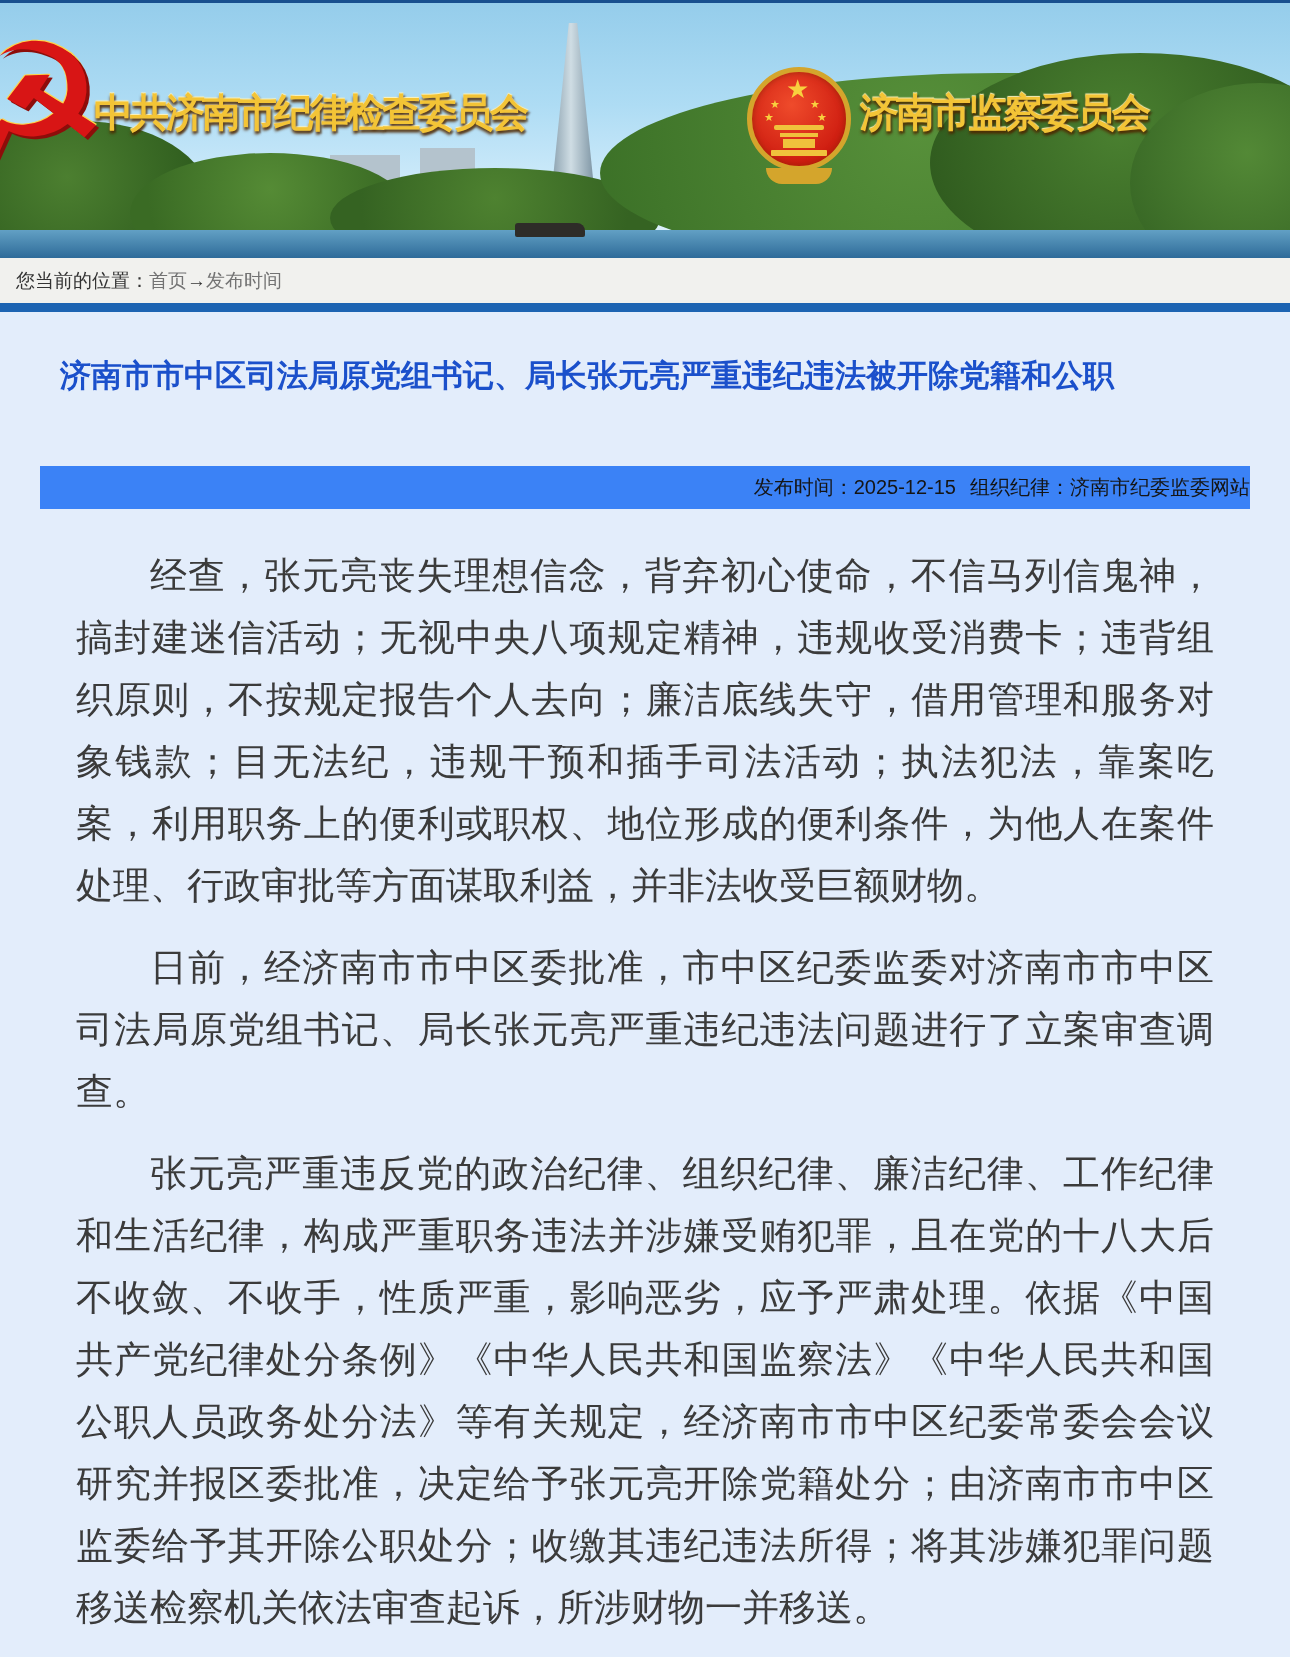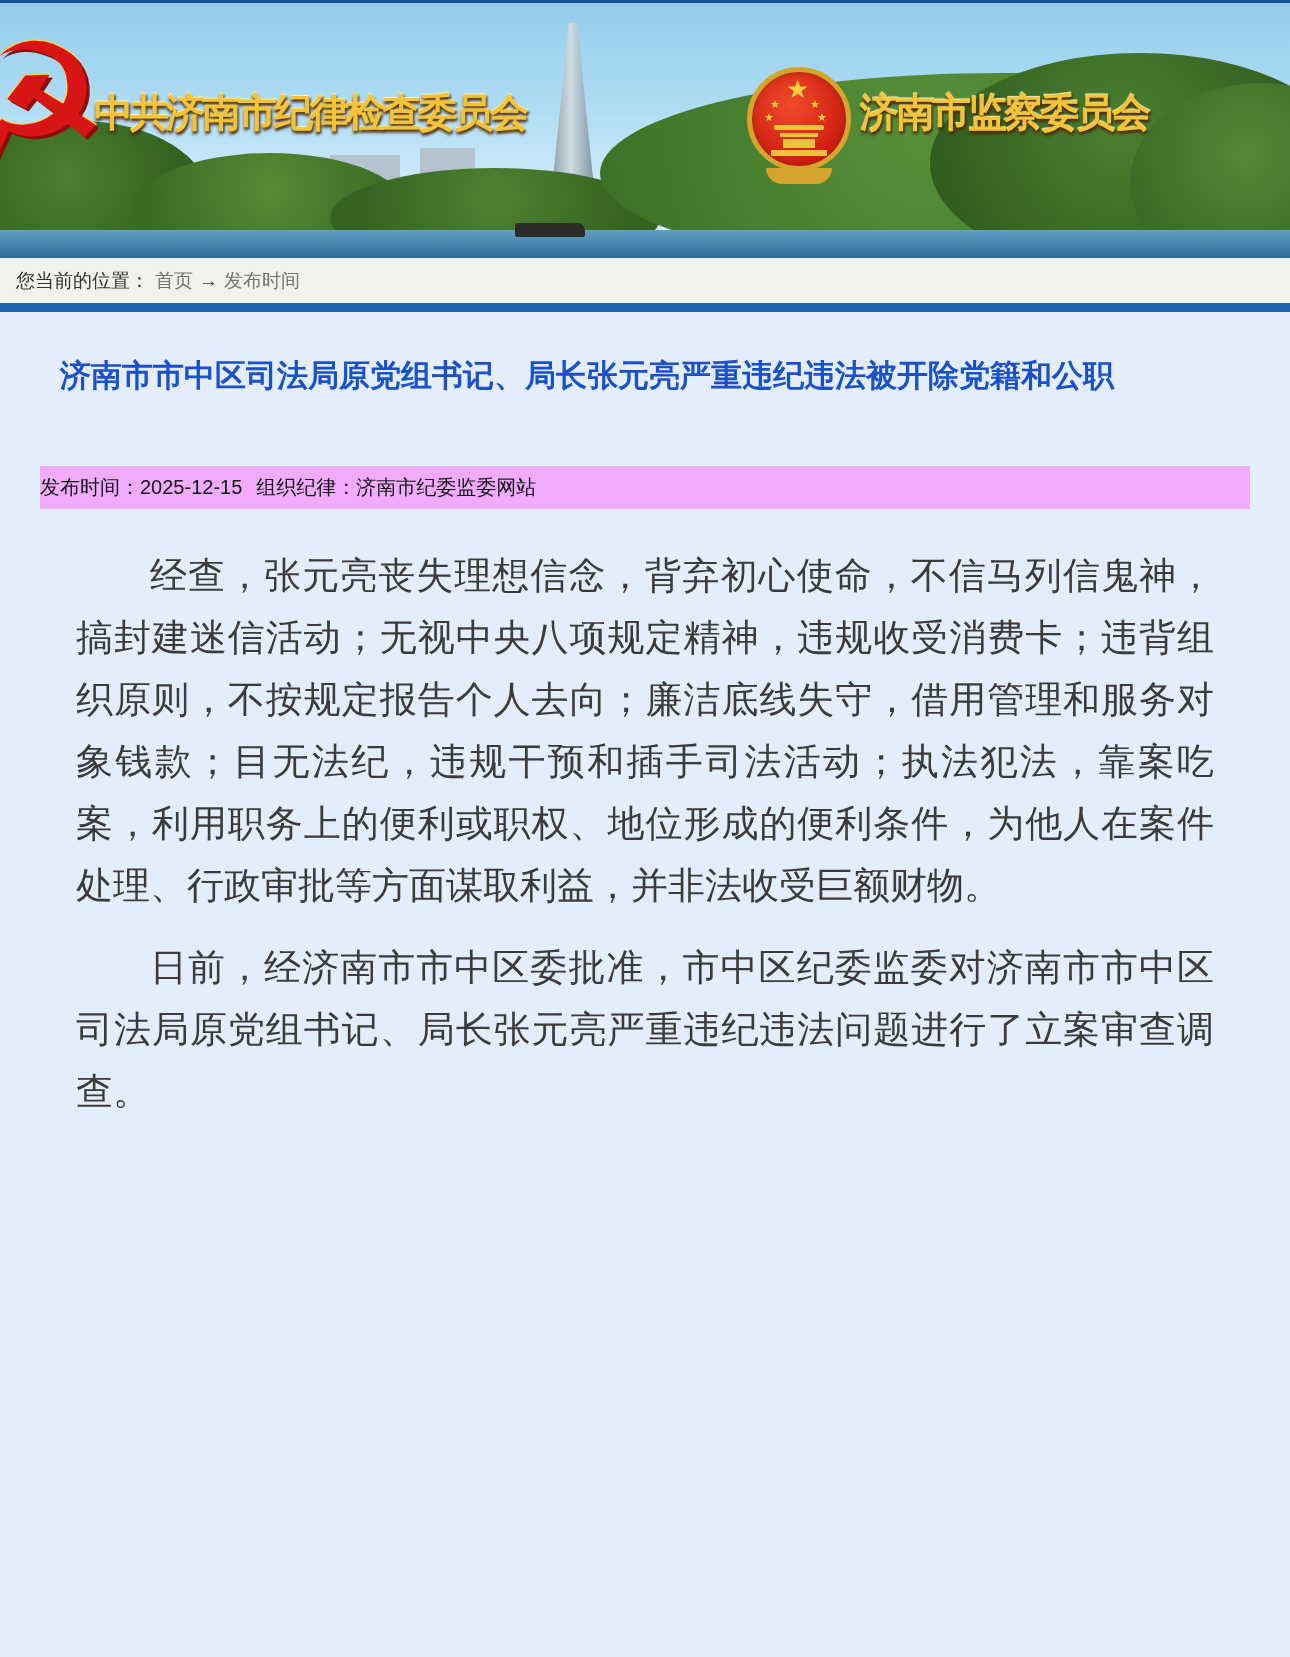--- a/index.html
+++ b/index.html
@@ -67,34 +67,34 @@
   .g-roof1 { width:50px; height:5px; border-radius:2px; }
   .g-roof2 { width:38px; height:4px; margin-top:3px !important; }
   .g-body  { width:32px; height:9px; margin-top:2px !important; }
   .g-base  { width:56px; height:6px; margin-top:2px !important; border-radius:1px; }
   .emb-tail { position:absolute; left:22px; top:101px; width:66px; height:16px;
     background:#d4a52c; border-radius:0 0 32px 32px; }
 
   
   .breadcrumb {
     height:45px; background:#f1f1ee; display:flex; align-items:center;
-    padding-left:16px; font-size:19px; color:#333; gap:6px;
+    padding-left:16px; font-size:19px; color:#333; 
   }
   .breadcrumb a { color:#737373; text-decoration:none; cursor:pointer; }
   .divider { height:9px; background:#1d64b2; }
 
   
   .content { padding-top:44px; }
   .article-title {
     text-align:left; color:#1b50cb; font-size:31px; font-weight:bold;
     line-height:40px; margin:0 60px;
   }
   .meta-band {
-    margin:70px 40px 0; height:43px; background:#f0abfc;
-    display:flex; align-items:center; justify-content:flex-start;
+    margin:70px 40px 0; height:43px; background:#3b82f6;
+    display:flex; align-items:center; justify-content:flex-end;
     font-size:20px; color:#151515;
   }
   .meta-band .gap { display:inline-block; width:14px; }
   .article-body { margin:36px 76px 0 76px; }
   .article-body p {
     font-size:37px; line-height:62px; color:#3b3b3b;
     text-align:justify; text-indent:2em; margin-bottom:20px;
   }
 </style>
 </head>
@@ -157,14 +157,15 @@
     <span>发布时间：</span>
     <span>2025-12-15</span>
     <span class="gap"></span>
     <span>组织纪律：</span>
     <span>济南市纪委监委网站</span>
   </div>
 
   <div class="article-body">
     <p>经查，张元亮丧失理想信念，背弃初心使命，不信马列信鬼神，搞封建迷信活动；无视中央八项规定精神，违规收受消费卡；违背组织原则，不按规定报告个人去向；廉洁底线失守，借用管理和服务对象钱款；目无法纪，违规干预和插手司法活动；执法犯法，靠案吃案，利用职务上的便利或职权、地位形成的便利条件，为他人在案件处理、行政审批等方面谋取利益，并非法收受巨额财物。</p>
     <p>日前，经济南市市中区委批准，市中区纪委监委对济南市市中区司法局原党组书记、局长张元亮严重违纪违法问题进行了立案审查调查。</p>
+    <p>张元亮严重违反党的政治纪律、组织纪律、廉洁纪律、工作纪律和生活纪律，构成严重职务违法并涉嫌受贿犯罪，且在党的十八大后不收敛、不收手，性质严重，影响恶劣，应予严肃处理。依据《中国共产党纪律处分条例》《中华人民共和国监察法》《中华人民共和国公职人员政务处分法》等有关规定，经济南市市中区纪委常委会会议研究并报区委批准，决定给予张元亮开除党籍处分；由济南市市中区监委给予其开除公职处分；收缴其违纪违法所得；将其涉嫌犯罪问题移送检察机关依法审查起诉，所涉财物一并移送。</p>
   </div>
 </div>
 
 </body></html>

